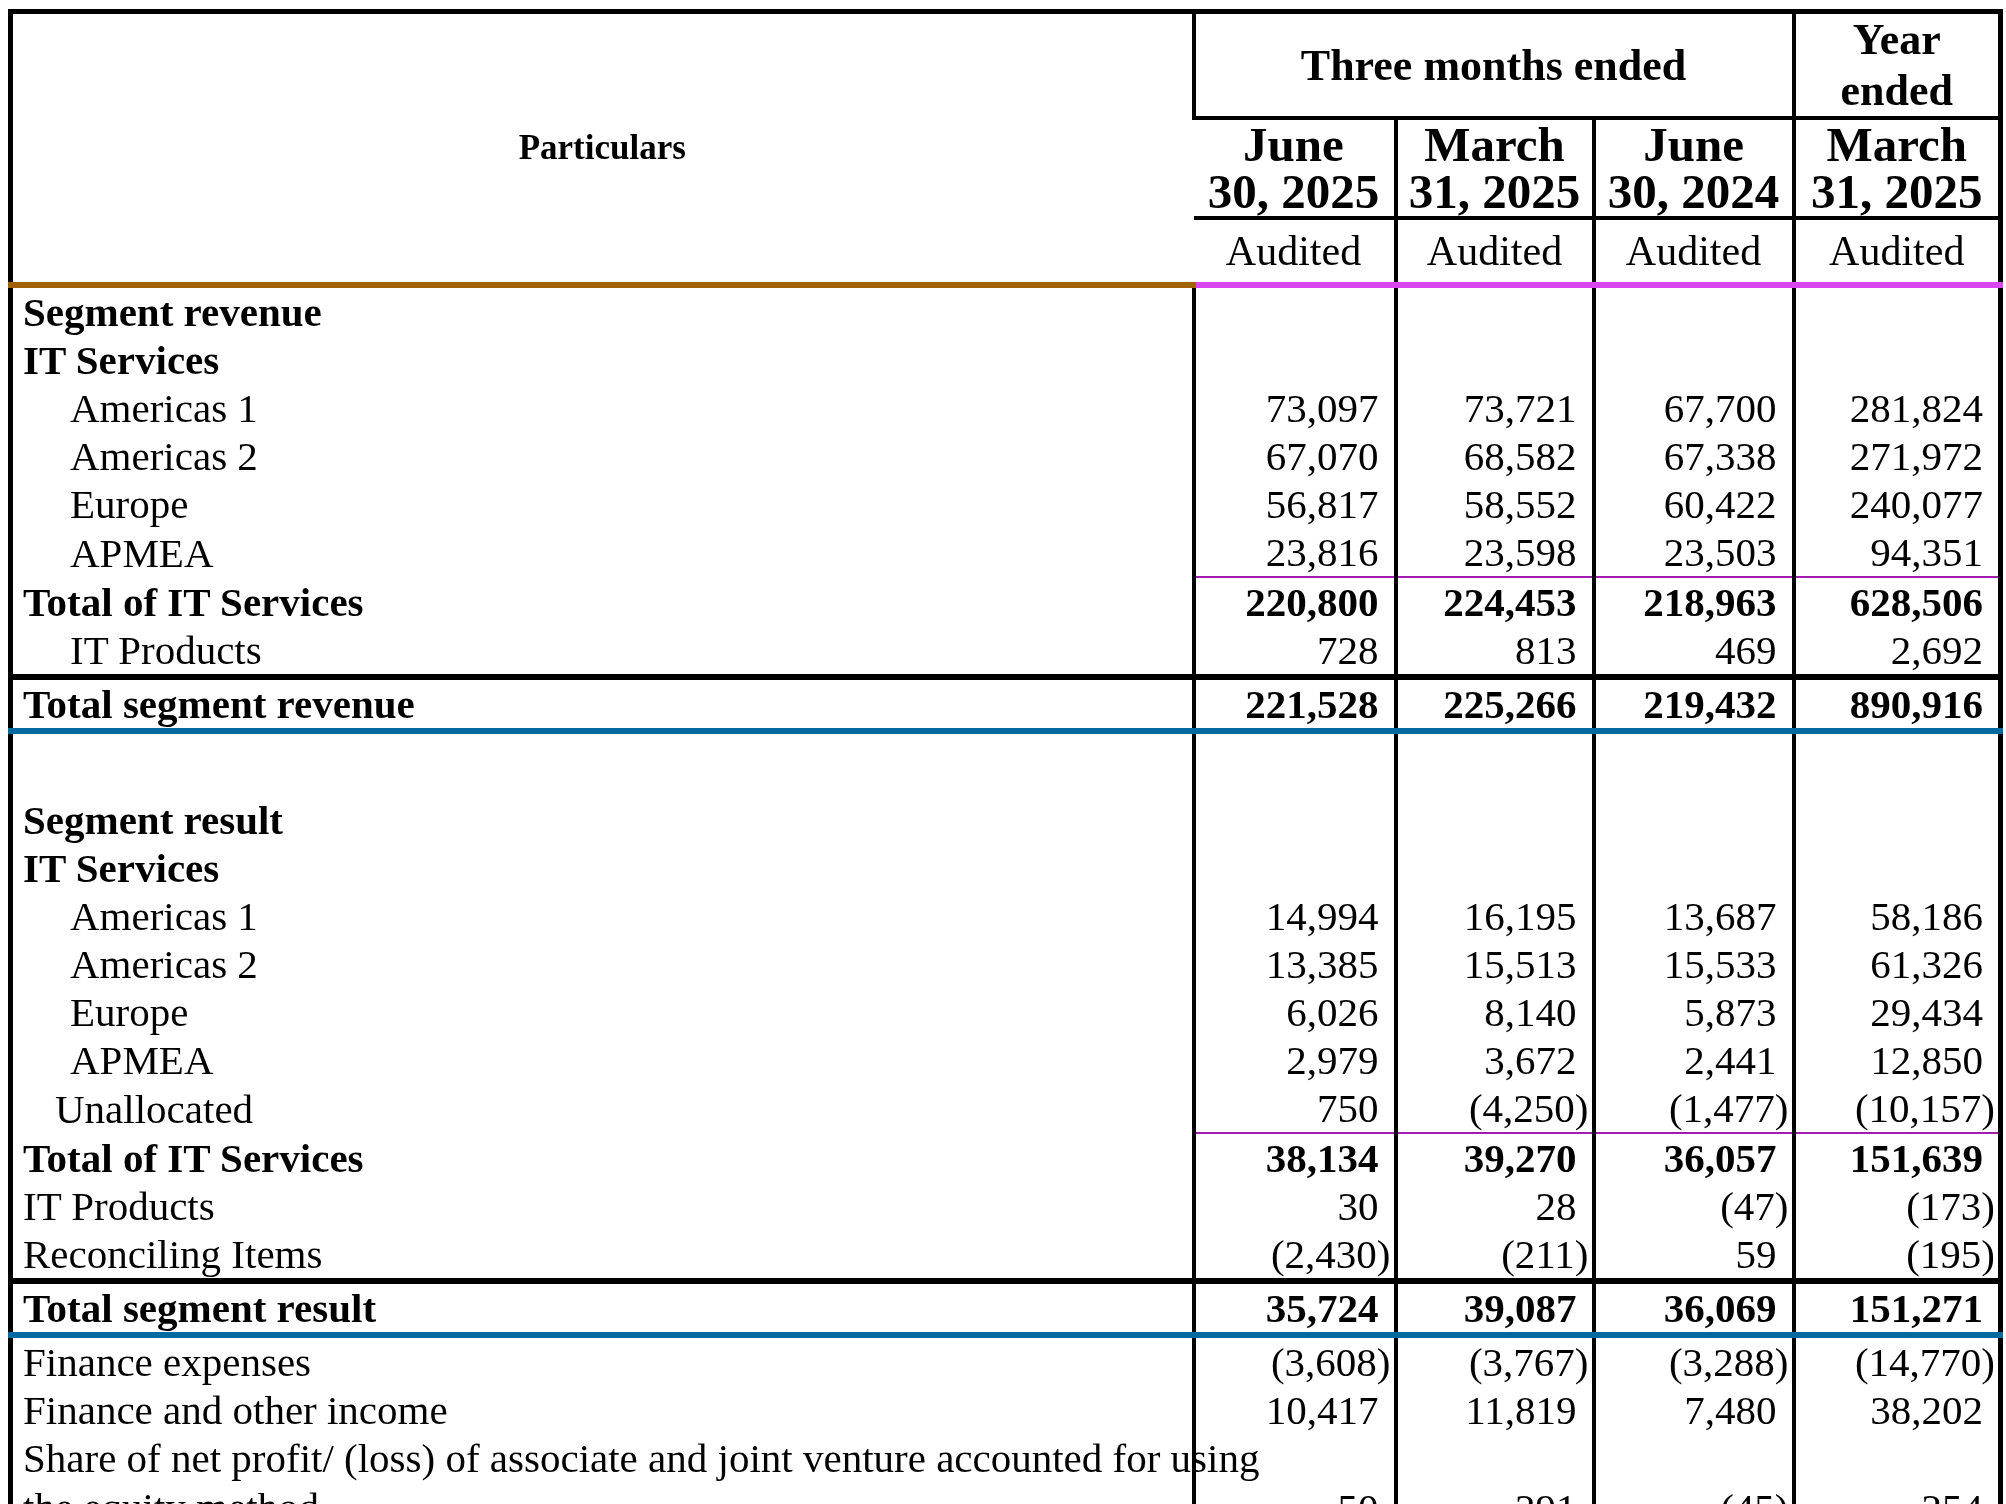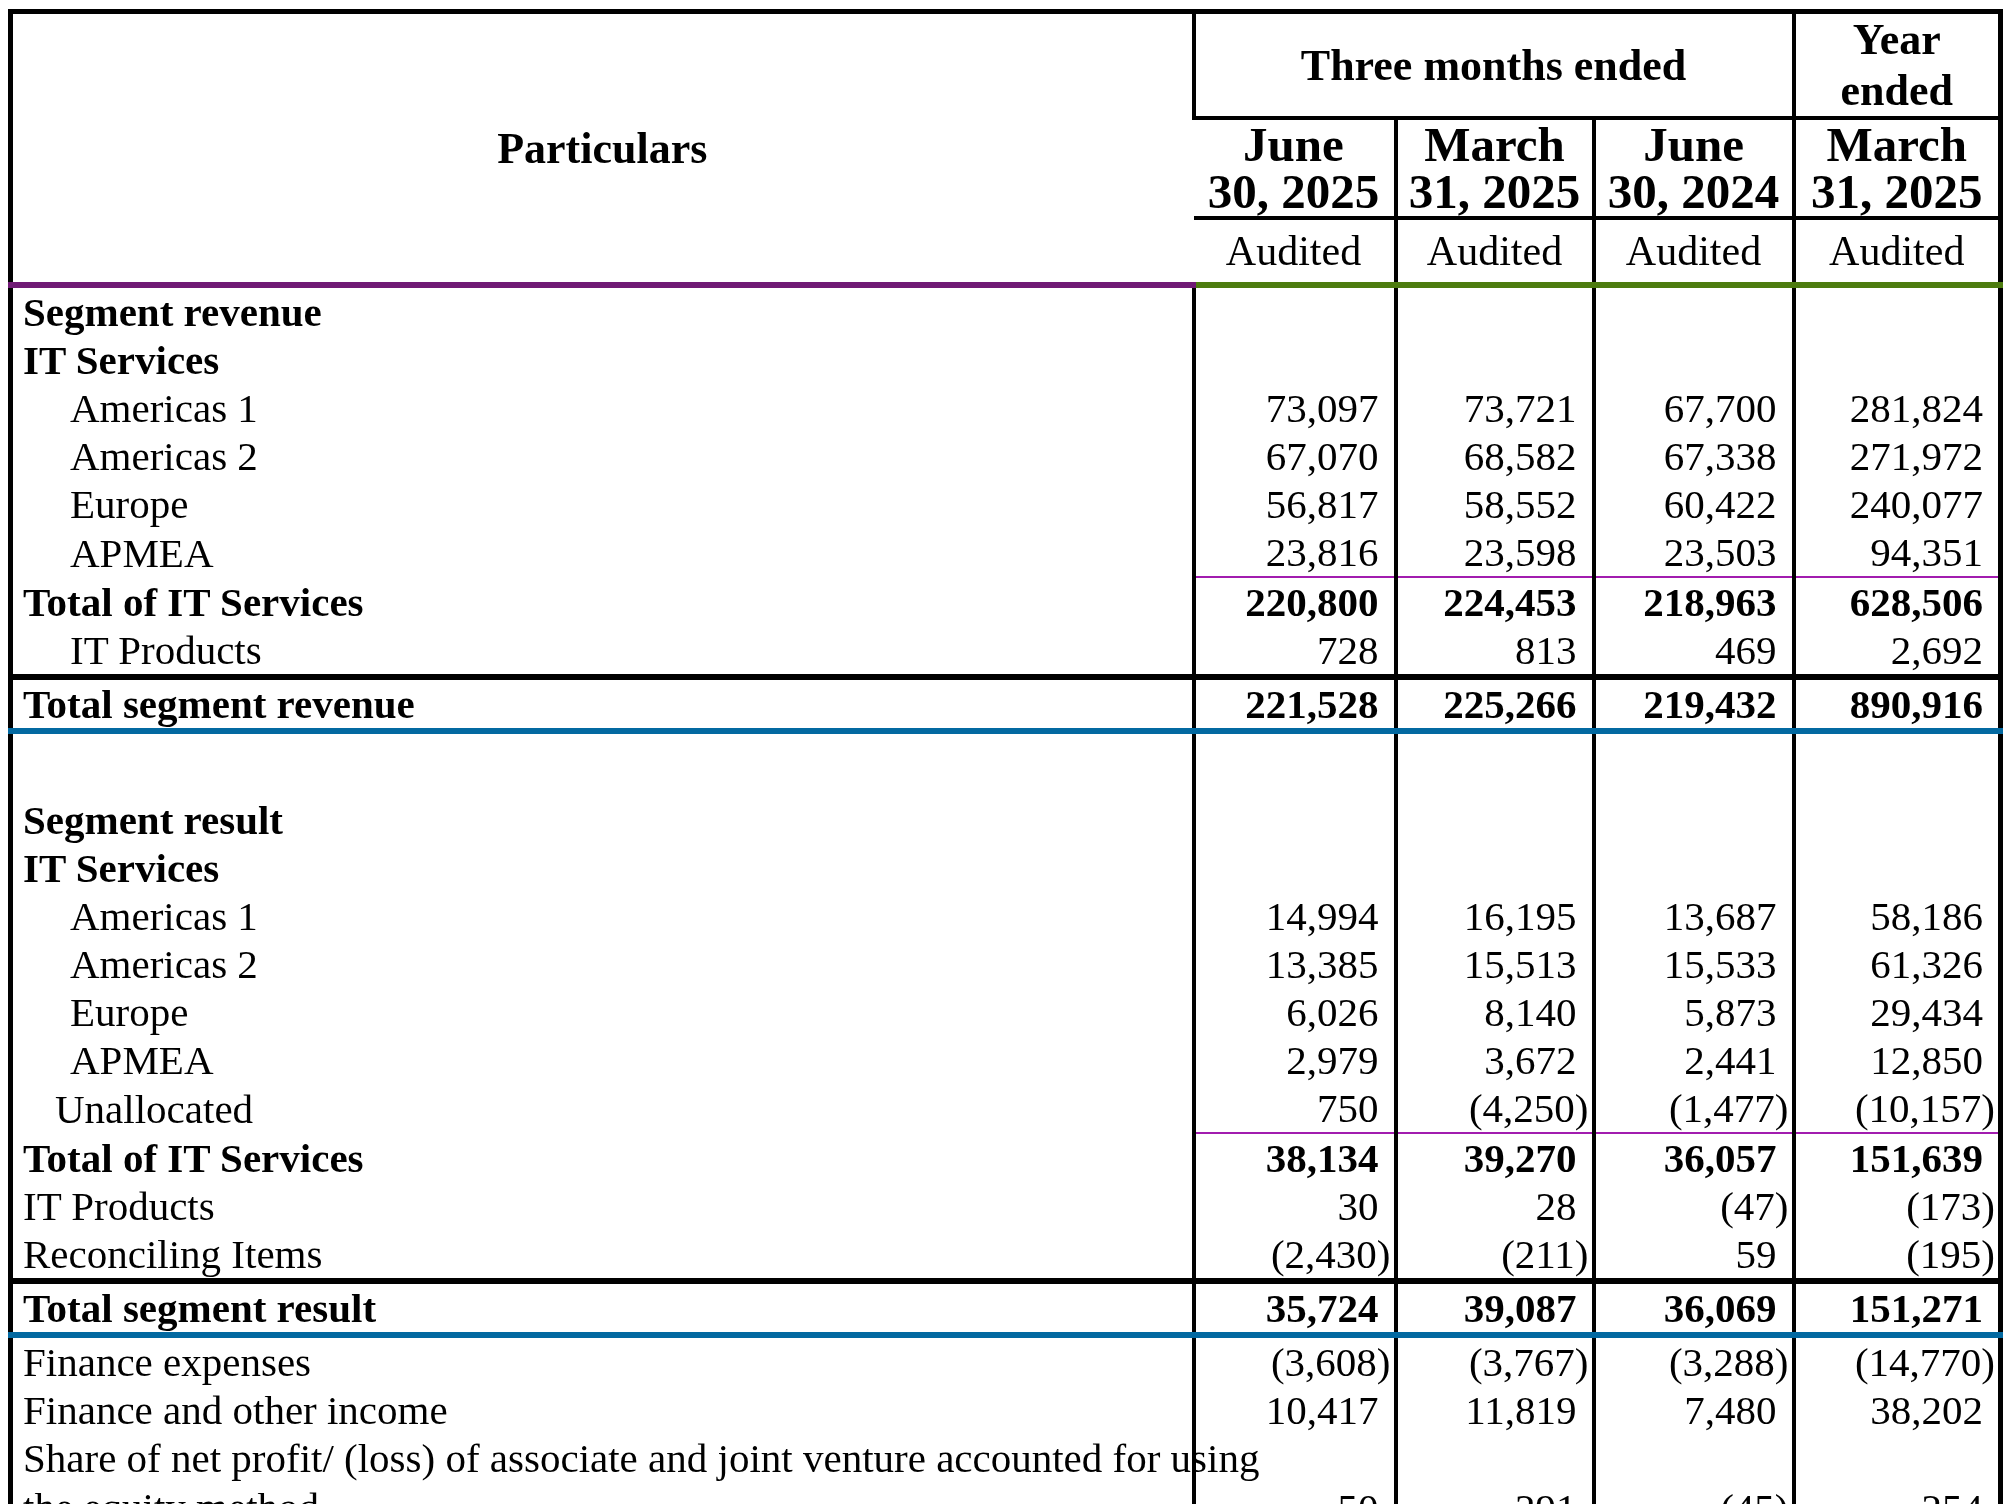--- a/index.html
+++ b/index.html
@@ -17,24 +17,24 @@
     table-layout: fixed;
     width: 1990px;
     border: 5px solid #000;
     background: #fff;
   }
   th, td { padding: 0; border-left: 4px solid #000; }
   th:first-child, td:first-child { border-left: none; }
 
   
   thead th { font-weight: bold; text-align: center; vertical-align: middle; }
-  th.particulars { font-size: 44px; border-bottom: 6px solid #701a75; text-align: center; }
+  th.particulars { font-size: 35px; border-bottom: 6px solid #a16207; text-align: center; }
   th.tme, th.ye { font-size: 44px; height: 62px; border-bottom: 4px solid #000; }
   tr.dates th { font-size: 49px; height: 96px; line-height: 47px; border-bottom: 4px solid #000; }
-  tr.audit th { font-size: 42px; font-weight: normal; height: 62px; border-bottom: 6px solid #4d7c0f; }
+  tr.audit th { font-size: 42px; font-weight: normal; height: 62px; border-bottom: 6px solid #d946ef; }
 
   
   tbody td { height: 47px; font-size: 41px; vertical-align: middle; }
   td.label { text-align: left; padding-left: 10px; }
   td.label.i1 { padding-left: 57px; }
   td.label.i2 { padding-left: 42px; }
   td.num { text-align: right; padding-right: 15px; }
   td.num.neg { padding-right: 3px; }
   tr.bold td { font-weight: bold; }
   tr.gap td { height: 62px; }

